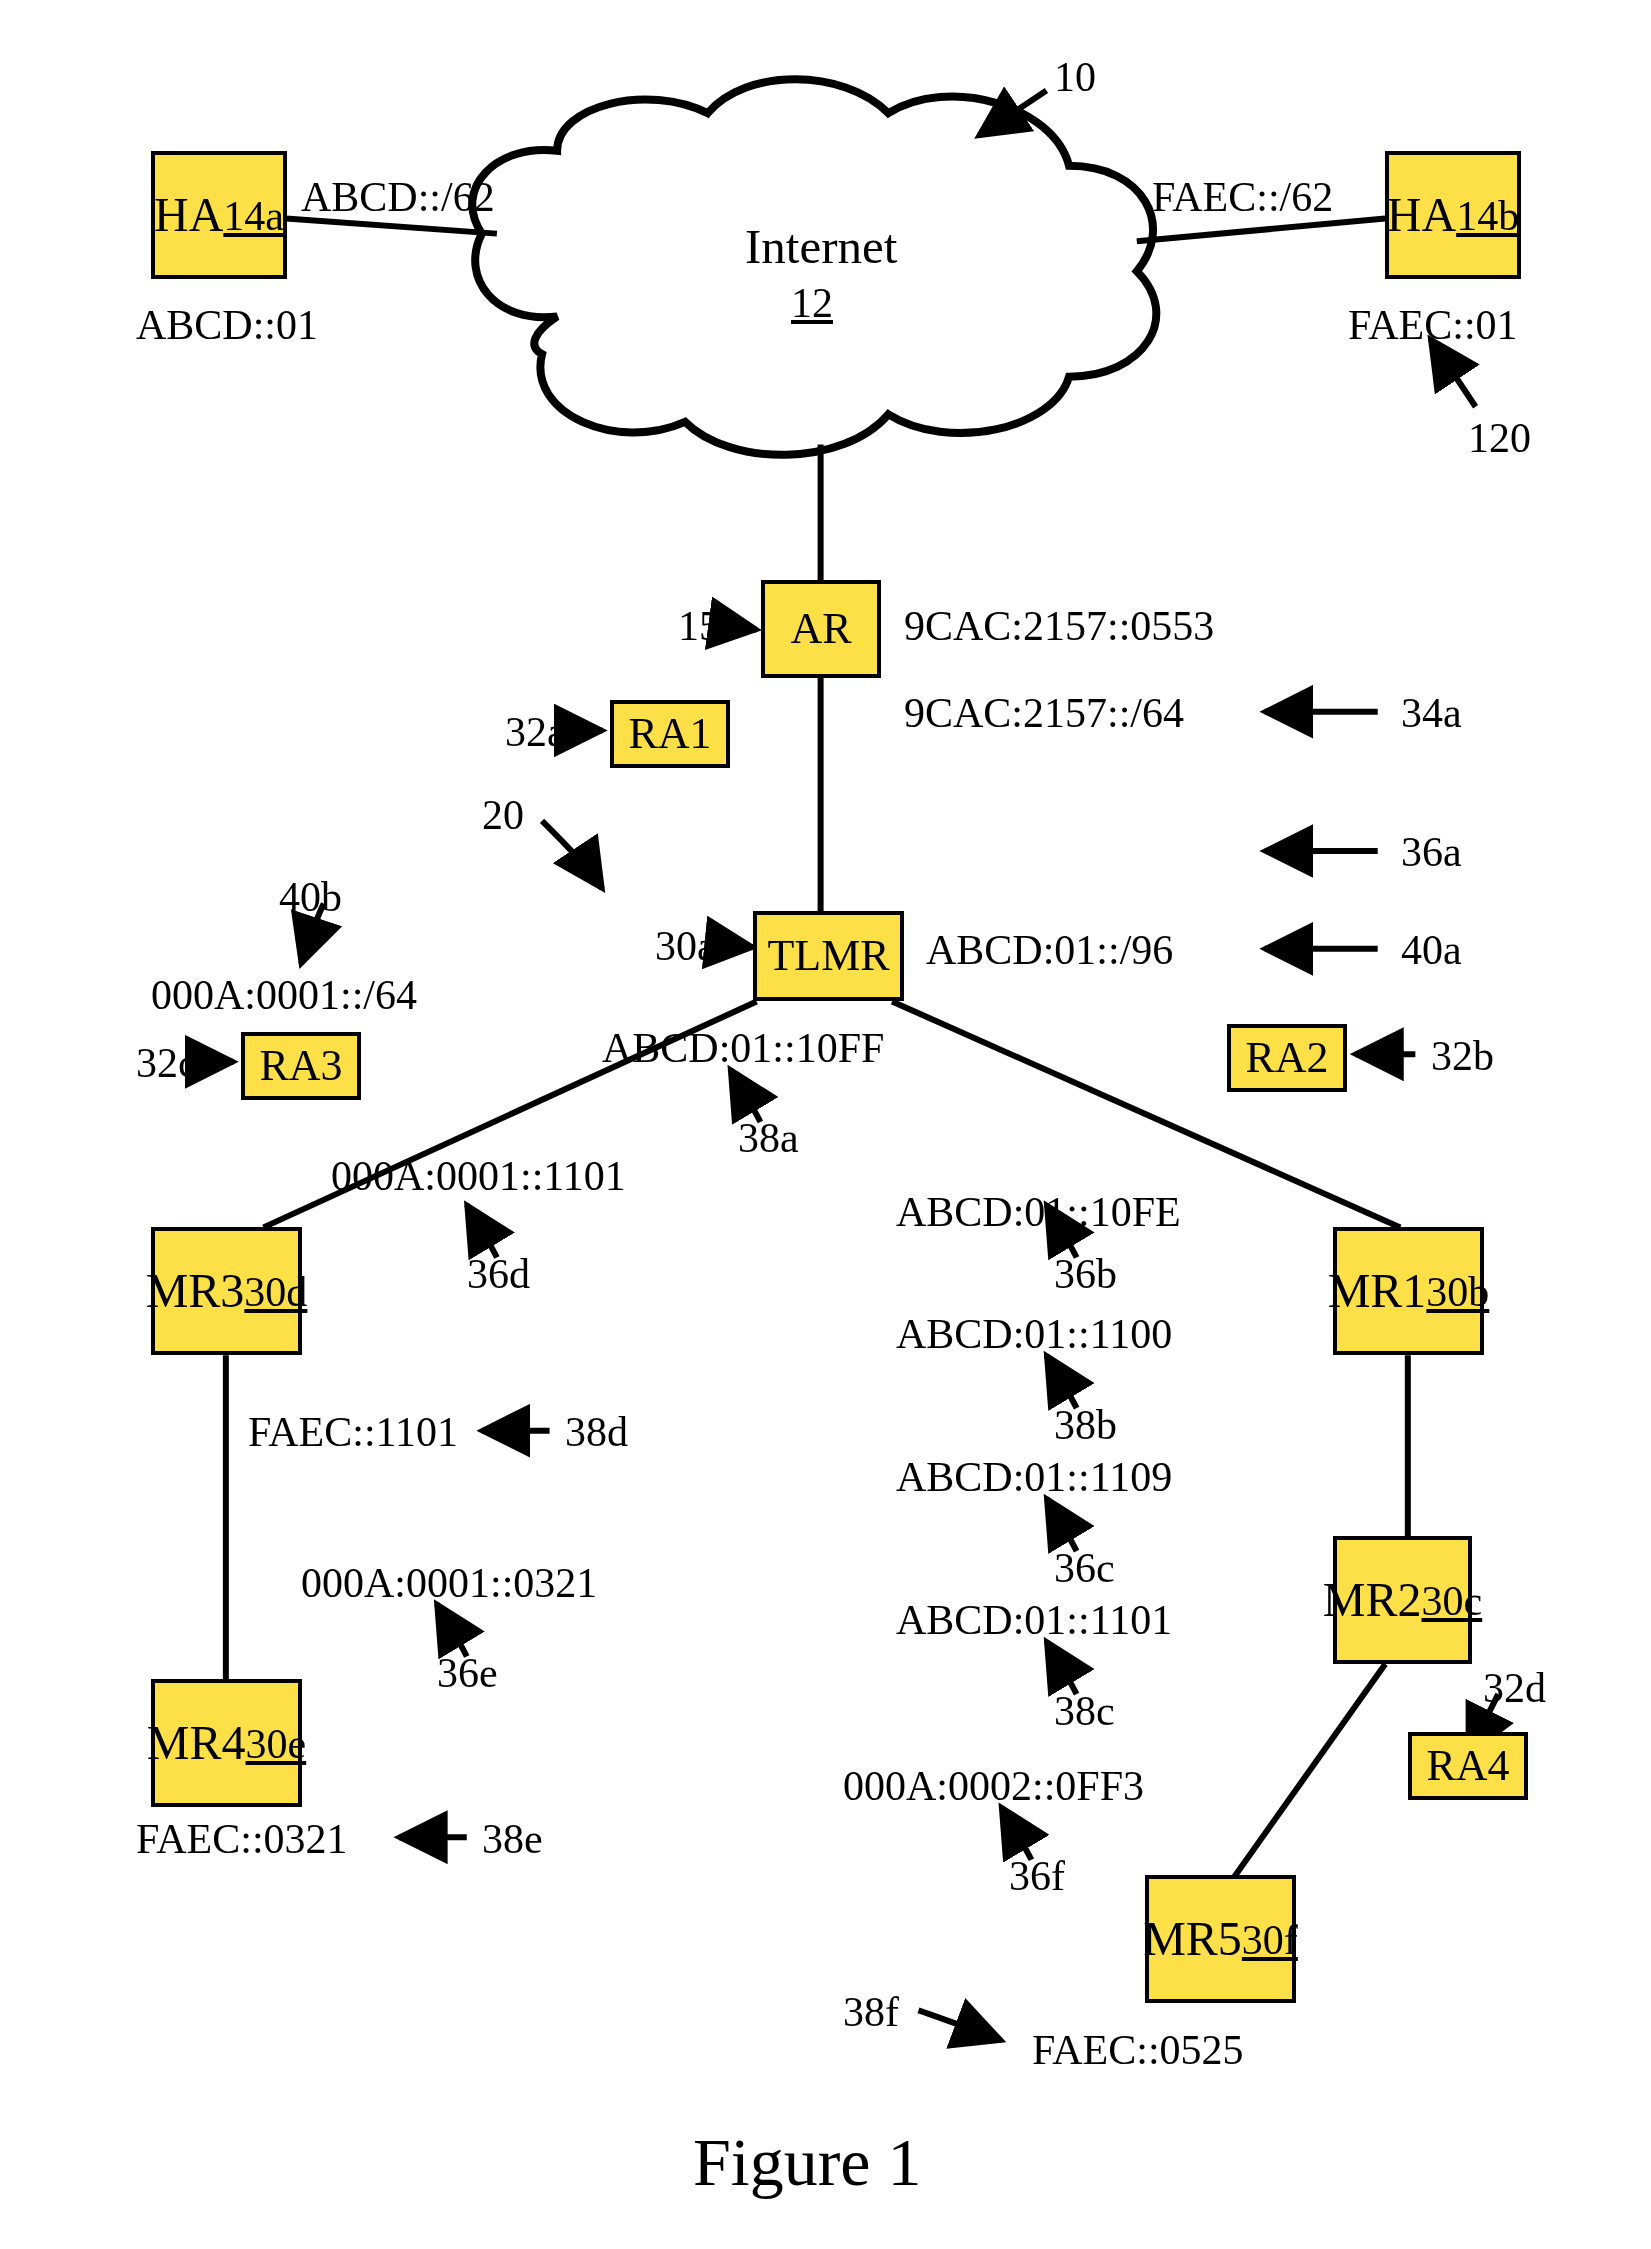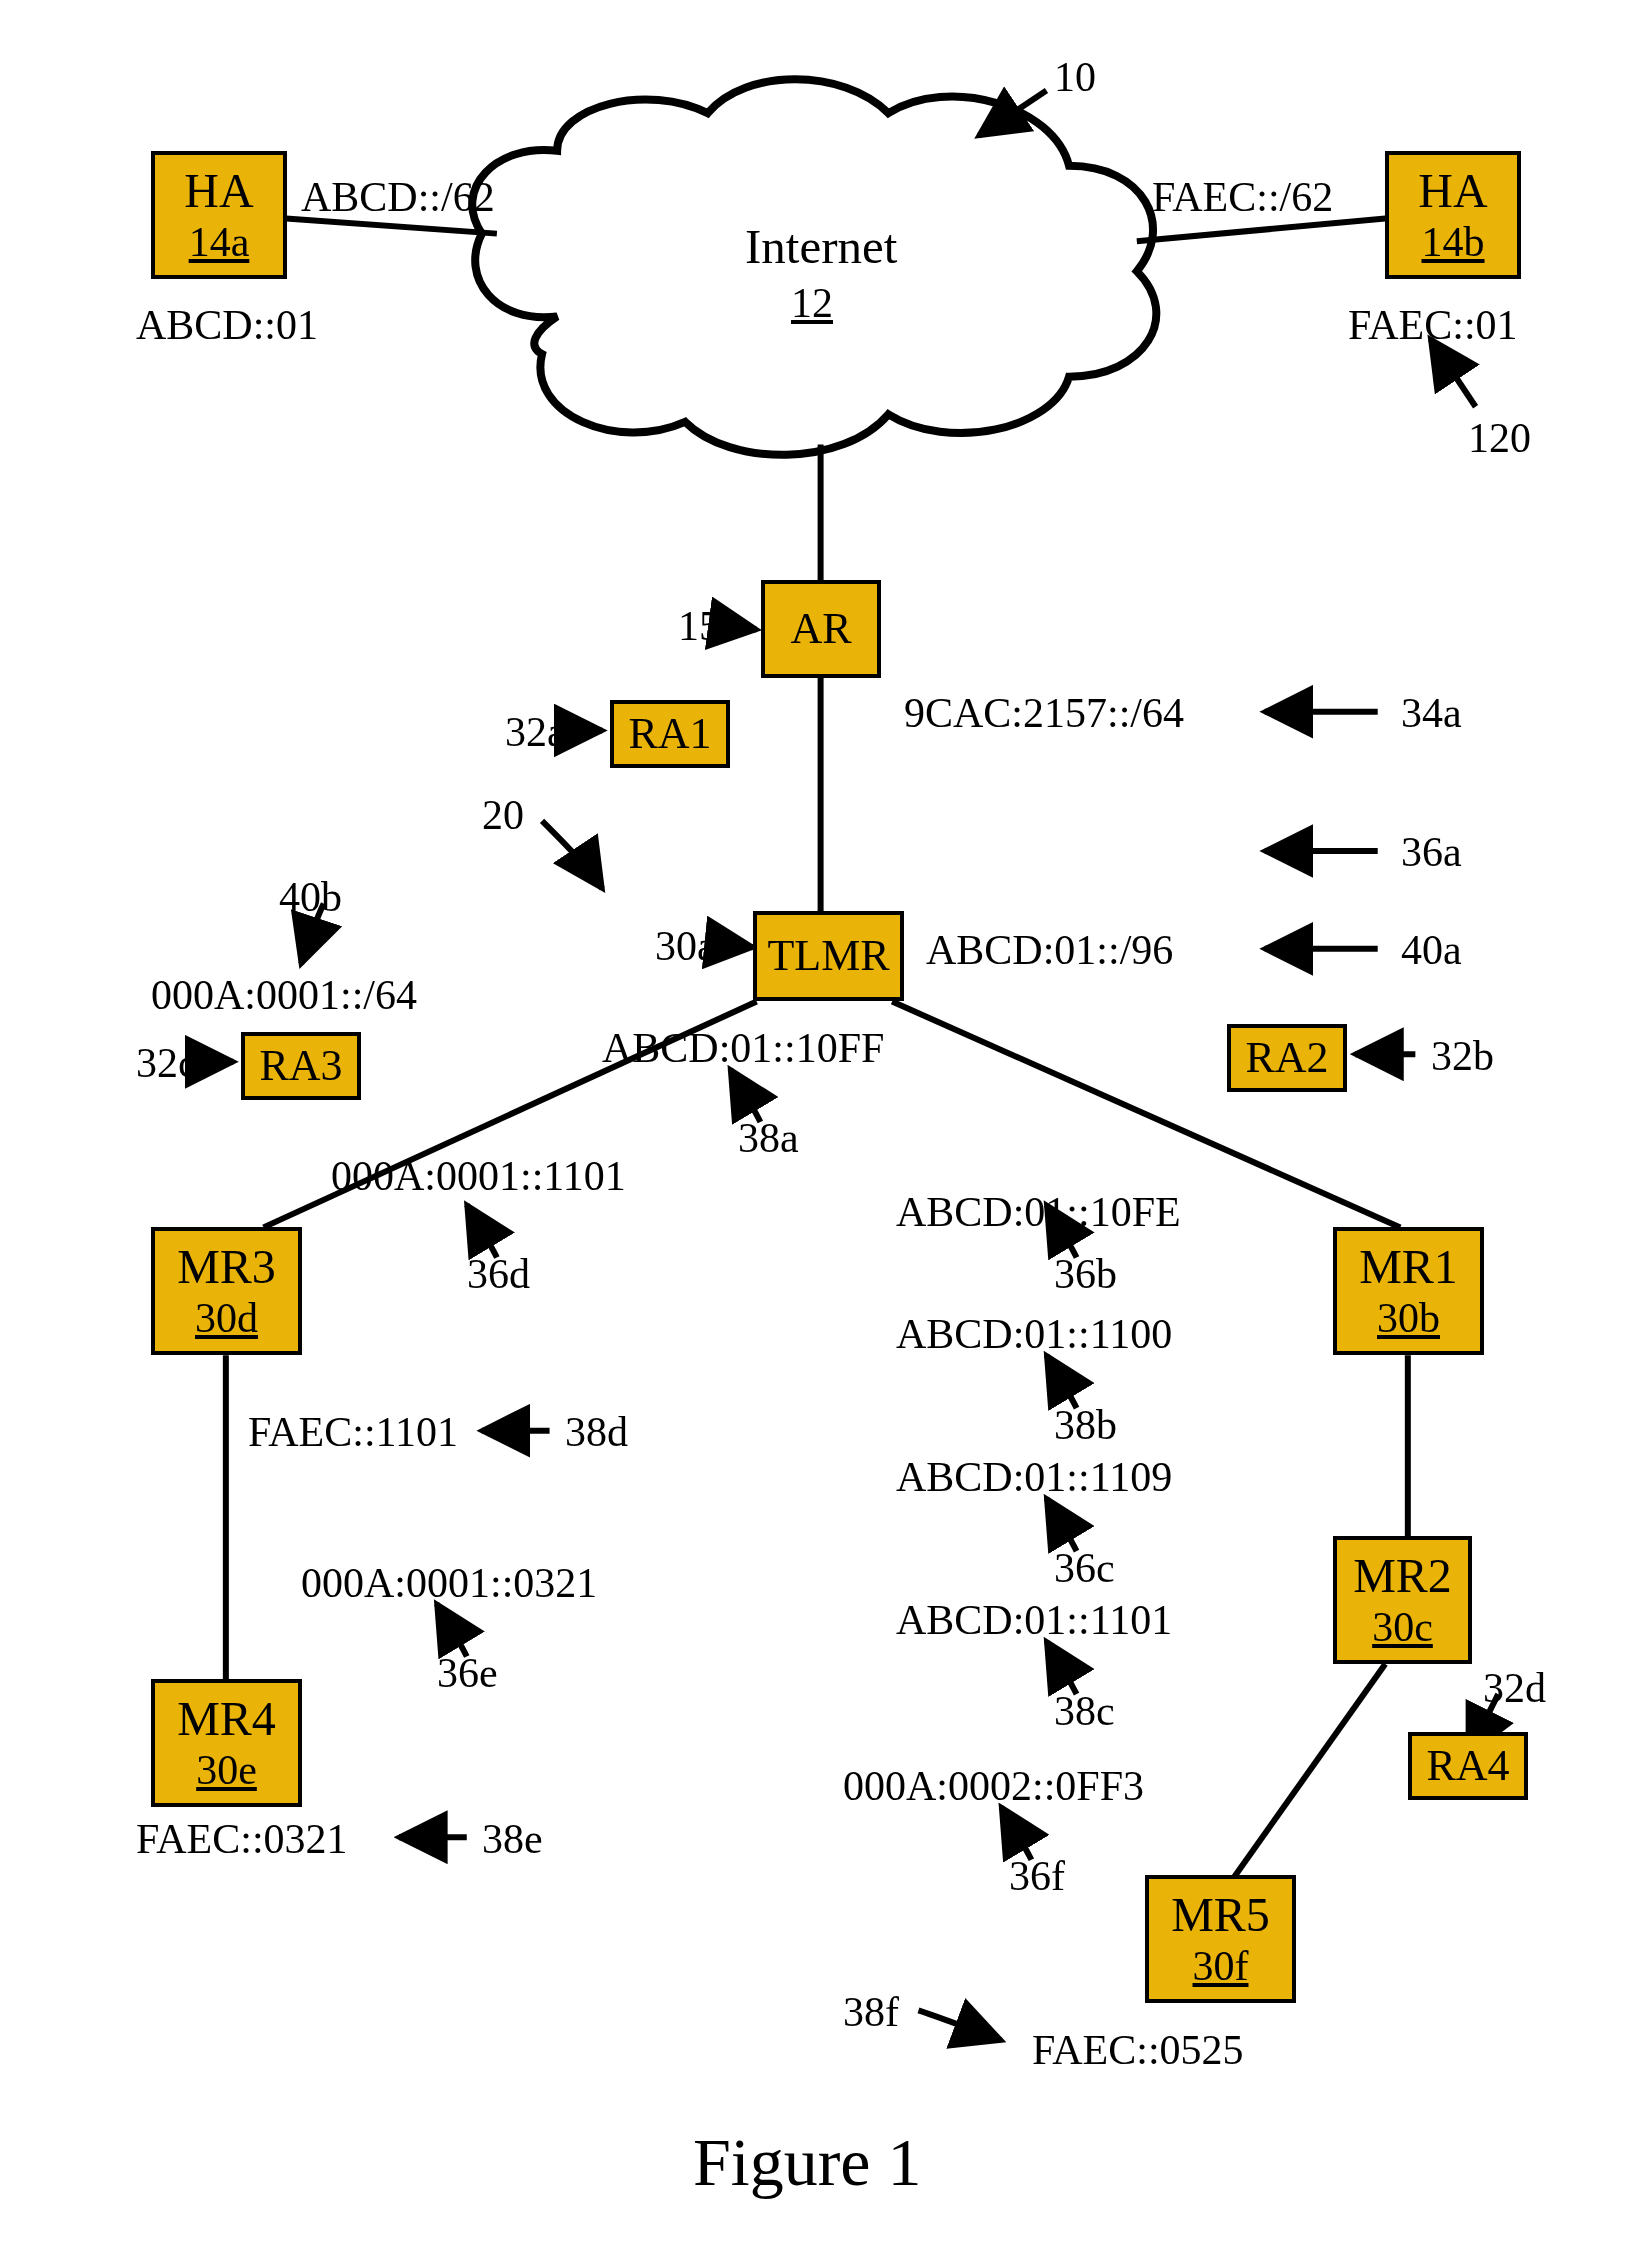--- a/index.html
+++ b/index.html
@@ -10,25 +10,25 @@
   }
   #stage {
     position: relative;
     width: 1651px;
     height: 2250px;
     background: #fff;
   }
   .box {
     position: absolute;
     border: 4.5px solid #000;
-    background: #eab308;
+    background: #fde047;
     text-align: center;
     box-sizing: border-box;
     display: flex;
-    flex-direction: column;
+    flex-direction: row;
     align-items: center;
     justify-content: center;
   }
   .box .main {
     font-size: 48px;
     line-height: 1.05;
   }
   .box .sub {
     font-size: 42px;
     text-decoration: underline;
@@ -167,20 +167,21 @@
     <div class="sub">14b</div>
   </div>
   <div class="lbl" style="left:1152px; top:173px;">FAEC::/62</div>
   <div class="lbl" style="left:1348px; top:301px;">FAEC::01</div>
   <div class="lbl" style="left:1468px; top:414px;">120</div>
 
   <div class="box small" style="left:761px; top:580px; width:120px; height:98px;">
     <div class="main">AR</div>
   </div>
   <div class="lbl" style="left:678px; top:602px;">15</div>
+  <div class="lbl" style="left:904px; top:602px;">9CAC:2157::0553</div>
   <div class="lbl" style="left:904px; top:689px;">9CAC:2157::/64</div>
   <div class="lbl" style="left:1401px; top:689px;">34a</div>
 
   <div class="box small" style="left:610px; top:700px; width:120px; height:68px;">
     <div class="main">RA1</div>
   </div>
   <div class="lbl" style="left:505px; top:708px;">32a</div>
 
   <div class="lbl" style="left:482px; top:791px;">20</div>
 

